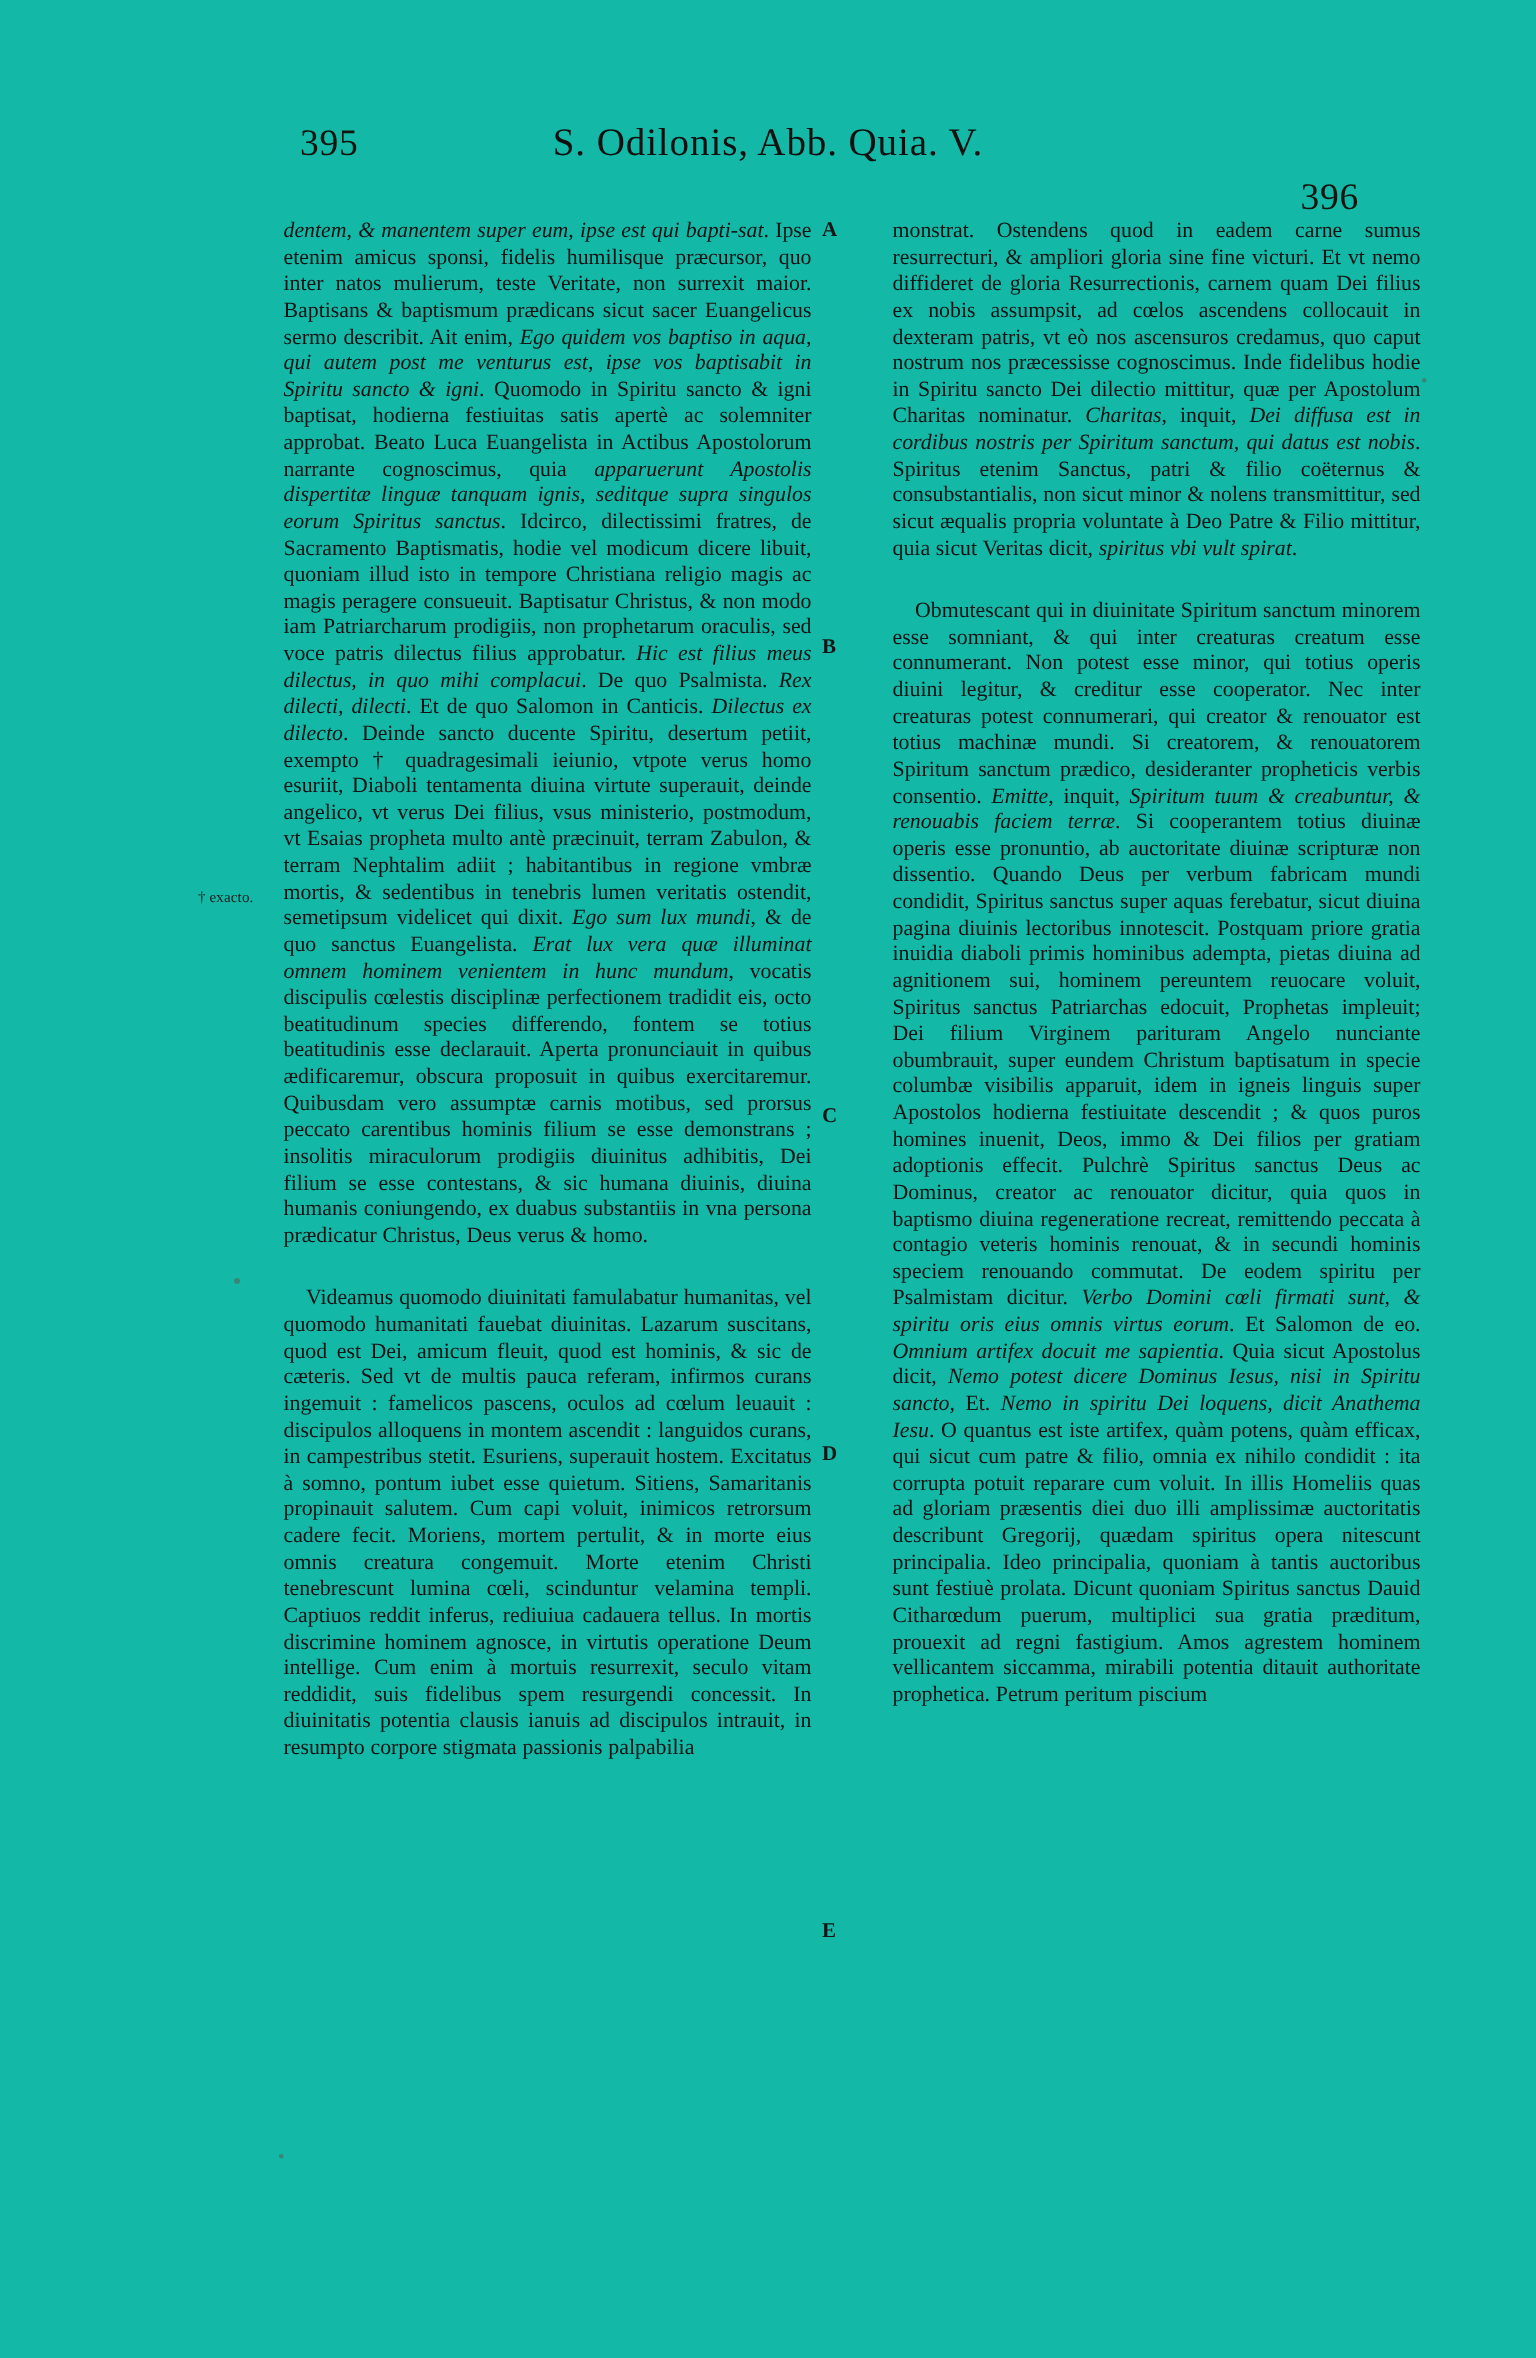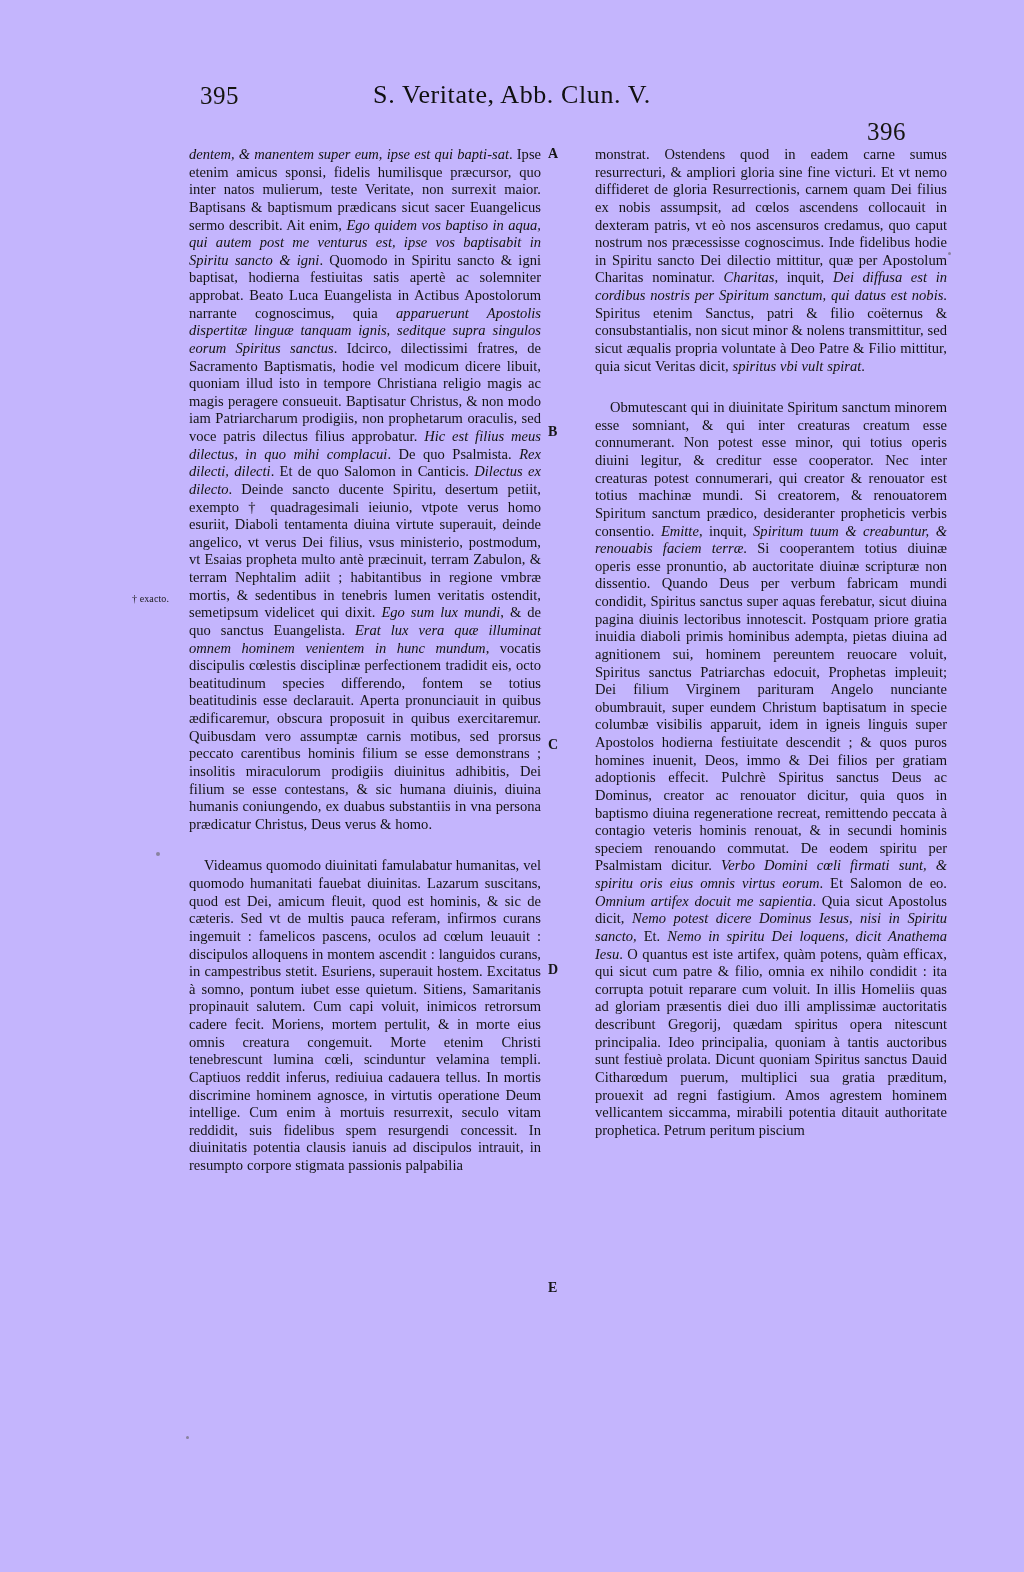--- a/index.html
+++ b/index.html
@@ -13,21 +13,21 @@
     height: 1572px;
     position: relative;
     font-family: "Liberation Serif", "DejaVu Serif", serif;
     color: #111111;
     overflow: hidden;
   }
 
   .page {
     position: absolute;
     inset: 0;
-    background: #c4b5fd;
+    background: #14b8a6;
   }
 
   
   .runhead {
     position: absolute;
     top: 82px;
     left: 0;
     width: 1024px;
     height: 36px;
   }
@@ -108,21 +108,21 @@
     opacity: .55;
   }
 </style>
 </head>
 <body>
 
 <div class="page">
 
   <div class="runhead">
     <div class="folio folio-left">395</div>
-    <div class="runhead-title">S. Veritate, Abb. Clun. V.</div>
+    <div class="runhead-title">S. Odilonis, Abb. Quia. V.</div>
     <div class="folio folio-right">396</div>
   </div>
 
   <div class="margin-note">† exacto.</div>
 
   <div id="gutter-letters">
       <div class="gutter-letter" style="top: 146px;">A</div>
       <div class="gutter-letter" style="top: 424px;">B</div>
       <div class="gutter-letter" style="top: 737px;">C</div>
       <div class="gutter-letter" style="top: 962px;">D</div>

